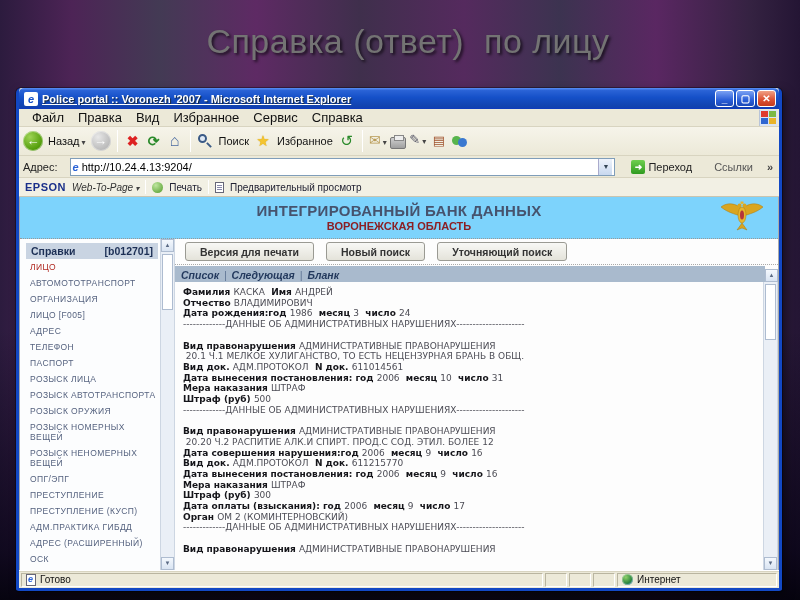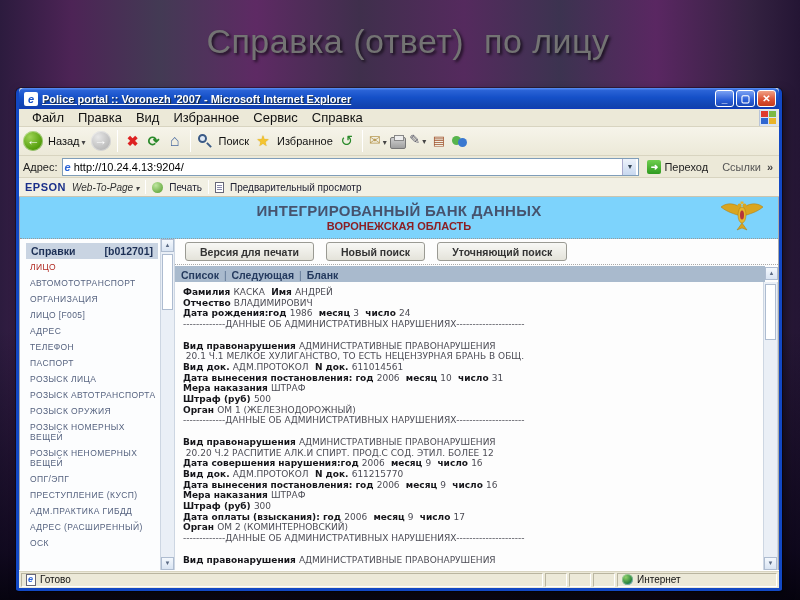--- a/index.html
+++ b/index.html
@@ -67,21 +67,21 @@
   .msgr i{ position:absolute; width:9px; height:9px; border-radius:50%;}
   .msgr i:first-child{ background:#58b44c; left:1px; top:4px;}
   .msgr i:last-child{ background:#3a78d0; left:7px; top:6px;}
   .mag{ position:relative; width:16px; height:16px; margin-right:1px;}
   .mag .lens{ position:absolute; left:1px; top:1px; width:9px; height:9px; border:2px solid #3a5a86; border-radius:50%; background:#dfe9f5;}
   .mag .handle{ position:absolute; width:6px; height:2px; background:#3a5a86; transform:rotate(45deg); left:9px; top:11px;}
   .star{ color:#f4c430; font-size:15px; text-shadow:0 0 1px #c79810;}
   .printer{ width:16px; height:12px; background:linear-gradient(#cfcfcf,#9f9f9f); border:1px solid #777; border-radius:2px; position:relative; margin-top:3px;}
   .printer::before{ content:""; position:absolute; left:3px; top:-3px; width:8px; height:4px; background:#eee; border:1px solid #888;}
   
-  .addressbar{ height:22px; flex:0 0 22px; display:flex; align-items:center; gap:4px;
+  .addressbar{ height:22px; flex:0 0 22px; display:flex; align-items:center; gap:12px;
     background:#ece9d8; border-bottom:1px solid #d8d4c0; padding:0 4px; font-size:11px; color:#222;}
   .addr-input{ flex:1; height:18px; background:#fff; border:1px solid #7f9db9; display:flex; align-items:center; padding:0 2px; gap:3px;}
   .addr-input .e-ico{ color:#2a63d6; font-weight:bold; font-style:italic; font-size:11px;}
   .addr-input .url{ font-size:11px; color:#000; flex:1;}
   .addr-input .dd{ width:14px; height:16px; background:linear-gradient(180deg,#eef3fb,#c8d8ef); border-left:1px solid #aac; text-align:center; font-size:7px; line-height:16px; color:#345;}
   .go-btn{ display:flex; align-items:center; gap:3px; padding:1px 4px;}
   .go-ico{ width:14px; height:14px; background:linear-gradient(180deg,#6fcf4f,#2f9a1f); border-radius:2px; color:#fff; font-size:9px; line-height:14px; text-align:center; font-weight:bold;}
   .links-lbl{ color:#555; margin-left:6px;}
   .chev{ color:#444; font-weight:bold; margin:0 2px;}
   
@@ -111,21 +111,21 @@
     display:flex; flex-direction:column; justify-content:space-between; align-items:center;}
   .sc-btn{ width:13px; height:13px; background:linear-gradient(180deg,#f4f8fd,#d9e4f2); border:1px solid #aebcd0;
     font-size:6px; color:#5a6a84; text-align:center; line-height:11px;}
   .sc-thumb{ width:11px; height:56px; background:#fff; border:1px solid #aebcd0; margin-top:2px;}
   .sc-track{ flex:1; width:13px; display:flex; flex-direction:column; align-items:center;}
   
   .main{ flex:1; display:flex; flex-direction:column; overflow:hidden;}
   .actions{ flex:0 0 26px; display:flex; align-items:center; gap:12px; padding-left:10px; border-bottom:1px dotted #aaa; background:#fdfdfd;}
   .xp-btn{ height:19px; padding:0 14px; font-size:10.5px; font-weight:bold; color:#333;
     background:linear-gradient(180deg,#f8f8f5,#e4e3da); border:1px solid #9a9a93; border-radius:3px; font-family:"Liberation Sans",sans-serif;}
-  .navrow{ flex:0 0 17px; display:flex; align-items:center; }
+  .navrow{ flex:0 0 17px; display:flex; align-items:flex-end;font-style:italic; }
   .navbar{ flex:1; background:#a9bacd; display:flex; align-items:center; padding:0 6px; height:16px; margin-top:1px;}
   .nav-link{ font-size:10.5px; font-weight:bold; color:#243a5e; cursor:pointer;}
   .nav-sep{ color:#5a7090; margin:0 5px; font-size:10px;}
   .rec-label{ margin-left:auto; font-size:9px; color:#51688a;margin-top:31px;}
   .contentwrap{ flex:1; display:flex; overflow:hidden;}
   .content{ flex:1; padding:5px 4px 0 8px; overflow:hidden; background:#fdfdfd;}
   .rec-line{ font-family:"DejaVu Sans",sans-serif; font-size:9px; line-height:10.7px; white-space:pre; color:#4c4c55;}
   .rec-line b{ color:#15151a;}
   
   .statusbar{ flex:0 0 18px; background:#ece9d8; border-top:1px solid #fff; box-shadow:inset 0 1px 0 #d8d4c0;
@@ -247,20 +247,21 @@
             <div class="side-item">ЛИЦО [F005]</div>
             <div class="side-item">АДРЕС</div>
             <div class="side-item">ТЕЛЕФОН</div>
             <div class="side-item">ПАСПОРТ</div>
             <div class="side-item">РОЗЫСК ЛИЦА</div>
             <div class="side-item">РОЗЫСК АВТОТРАНСПОРТА</div>
             <div class="side-item">РОЗЫСК ОРУЖИЯ</div>
             <div class="side-item">РОЗЫСК НОМЕРНЫХ ВЕЩЕЙ</div>
             <div class="side-item">РОЗЫСК НЕНОМЕРНЫХ ВЕЩЕЙ</div>
             <div class="side-item">ОПГ/ЭПГ</div>
+            <div class="side-item">ПРЕСТУПЛЕНИЕ</div>
             <div class="side-item">ПРЕСТУПЛЕНИЕ (КУСП)</div>
             <div class="side-item">АДМ.ПРАКТИКА ГИБДД</div>
             <div class="side-item">АДРЕС (РАСШИРЕННЫЙ)</div>
             <div class="side-item">ОСК</div>
           </div>
       </div>
 
       <div class="vscroll">
         <span class="sc-btn">▲</span>
         <span class="sc-track">
@@ -288,21 +289,20 @@
               <div class="rec-line"><b>Отчество </b><span>ВЛАДИМИРОВИЧ</span></div>
               <div class="rec-line"><b>Дата рождения:год </b><span>1986</span><b>  месяц </b><span>3</span><b>  число </b><span>24</span></div>
               <div class="rec-line"><span>-------------ДАННЫЕ ОБ АДМИНИСТРАТИВНЫХ НАРУШЕНИЯХ---------------------</span></div>
               <div class="rec-line">&nbsp;</div>
               <div class="rec-line"><b>Вид правонарушения </b><span>АДМИНИСТРАТИВНЫЕ ПРАВОНАРУШЕНИЯ</span></div>
               <div class="rec-line"><span> 20.1 Ч.1 МЕЛКОЕ ХУЛИГАНСТВО, ТО ЕСТЬ НЕЦЕНЗУРНАЯ БРАНЬ В ОБЩ.</span></div>
               <div class="rec-line"><b>Вид док. </b><span>АДМ.ПРОТОКОЛ</span><b>  N док. </b><span>611014561</span></div>
               <div class="rec-line"><b>Дата вынесения постановления: год </b><span>2006</span><b>  месяц </b><span>10</span><b>  число </b><span>31</span></div>
               <div class="rec-line"><b>Мера наказания </b><span>ШТРАФ</span></div>
               <div class="rec-line"><b>Штраф (руб) </b><span>500</span></div>
-              <div class="rec-line"><b>Орган </b><span>ОМ 1 (ЖЕЛЕЗНОДОРОЖНЫЙ)</span></div>
               <div class="rec-line"><span>-------------ДАННЫЕ ОБ АДМИНИСТРАТИВНЫХ НАРУШЕНИЯХ---------------------</span></div>
               <div class="rec-line">&nbsp;</div>
               <div class="rec-line"><b>Вид правонарушения </b><span>АДМИНИСТРАТИВНЫЕ ПРАВОНАРУШЕНИЯ</span></div>
               <div class="rec-line"><span> 20.20 Ч.2 РАСПИТИЕ АЛК.И СПИРТ. ПРОД.С СОД. ЭТИЛ. БОЛЕЕ 12</span></div>
               <div class="rec-line"><b>Дата совершения нарушения:год </b><span>2006</span><b>  месяц </b><span>9</span><b>  число </b><span>16</span></div>
               <div class="rec-line"><b>Вид док. </b><span>АДМ.ПРОТОКОЛ</span><b>  N док. </b><span>611215770</span></div>
               <div class="rec-line"><b>Дата вынесения постановления: год </b><span>2006</span><b>  месяц </b><span>9</span><b>  число </b><span>16</span></div>
               <div class="rec-line"><b>Мера наказания </b><span>ШТРАФ</span></div>
               <div class="rec-line"><b>Штраф (руб) </b><span>300</span></div>
               <div class="rec-line"><b>Дата оплаты (взыскания): год </b><span>2006</span><b>  месяц </b><span>9</span><b>  число </b><span>17</span></div>

